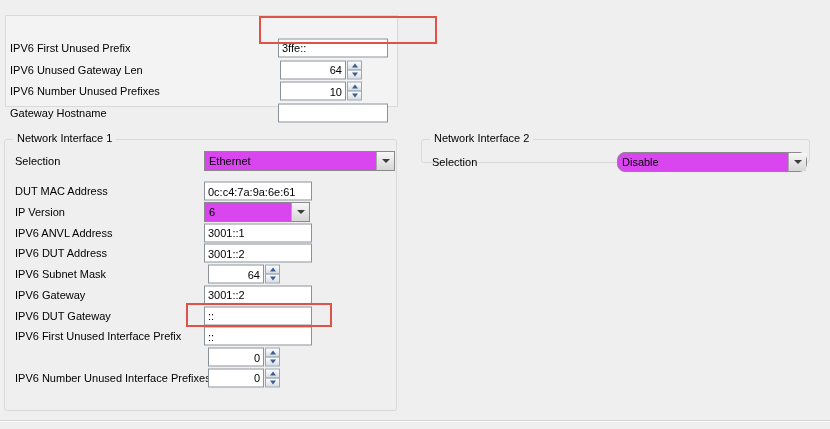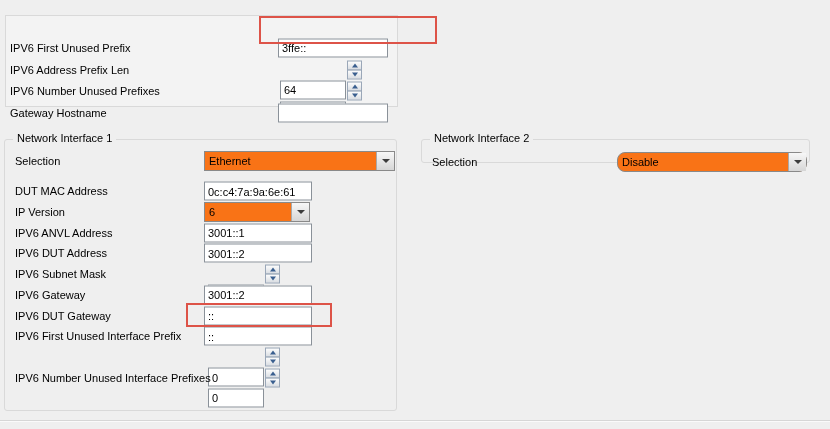--- a/index.html
+++ b/index.html
@@ -7,30 +7,30 @@
   .screen{position:relative;width:830px;height:429px;background:#efefef;overflow:hidden;}
 
   
   .form-row{position:relative;}
   .row-label{position:absolute;left:4px;top:50%;transform:translateY(-50%);
              font-size:11px;color:#000;white-space:nowrap;}
   .tb{position:absolute;top:50%;transform:translateY(-50%);height:19px;box-sizing:border-box;
       background:#fff;border:1px solid #8a9199;font-family:"Liberation Sans",sans-serif;
       font-size:11px;color:#000;padding:0 3px;outline:none;}
   .spin{position:absolute;top:50%;transform:translateY(-50%);height:19px;display:flex;align-items:stretch;}
-  .spin .tb{position:static;transform:none;height:100%;margin-top:20px;}
+  .spin .tb{position:static;transform:none;height:100%;text-align:right;}
   .spin-btns{width:15px;display:flex;flex-direction:column;margin-left:1px;}
   .spin-btn{flex:1;box-sizing:border-box;border:1px solid #9aa7b8;padding:0;margin:0;cursor:default;
             background:linear-gradient(#fdfdfd,#d9dde2);display:flex;align-items:center;justify-content:center;}
   .spin-btn + .spin-btn{margin-top:-1px;}
   .tri{width:0;height:0;display:block;}
   .tri-up{border-left:3px solid transparent;border-right:3px solid transparent;border-bottom:4px solid #3a5f8f;}
   .tri-down{border-left:3px solid transparent;border-right:3px solid transparent;border-top:4px solid #3a5f8f;}
   .combo{position:absolute;top:50%;transform:translateY(-50%);height:20px;box-sizing:border-box;
-         background:#f97316;border:1px solid #898989;display:flex;align-items:center;cursor:default;}
+         background:#d946ef;border:1px solid #898989;display:flex;align-items:center;cursor:default;}
   .combo-text{font-size:11px;padding-left:4px;flex:1;white-space:nowrap;overflow:hidden;}
   .combo-btn{width:17px;align-self:stretch;background:linear-gradient(#f7f7f7,#d6d6d6);
              border-left:1px solid #a9a9a9;display:flex;align-items:center;justify-content:center;}
   .tri-dn-dark{border-left:4px solid transparent;border-right:4px solid transparent;border-top:4px solid #3c3c3c;}
   .browse-btn{position:absolute;left:296px;top:50%;transform:translateY(-50%);width:18px;height:19px;
               box-sizing:border-box;border:1px solid #6e6e6e;border-radius:2px;
               background:linear-gradient(#f8f8f8,#cfcfcf);box-shadow:1px 1px 1px rgba(0,0,0,.18);
               font-size:10px;line-height:9px;letter-spacing:1px;text-align:center;padding:0;cursor:default;
               font-family:"Liberation Sans",sans-serif;}
 
@@ -77,21 +77,21 @@
 </head>
 <body>
 
 <div class="screen">
   <div id="top-panel" class="sec-top">
       <div class="form-row">
         <span class="row-label">IPV6 First Unused Prefix</span>
         <input class="tb" type="text" value="3ffe::" style="">
       </div>
       <div class="form-row">
-        <span class="row-label">IPV6 Address Prefix Len</span>
+        <span class="row-label">IPV6 Unused Gateway Len</span>
         <span class="spin">
           <input class="tb" type="text" value="64" style="">
           <span class="spin-btns">
             <button class="spin-btn">
               <i class="tri tri-up"></i>
             </button>
             <button class="spin-btn">
               <i class="tri tri-down"></i>
             </button>
           </span>

